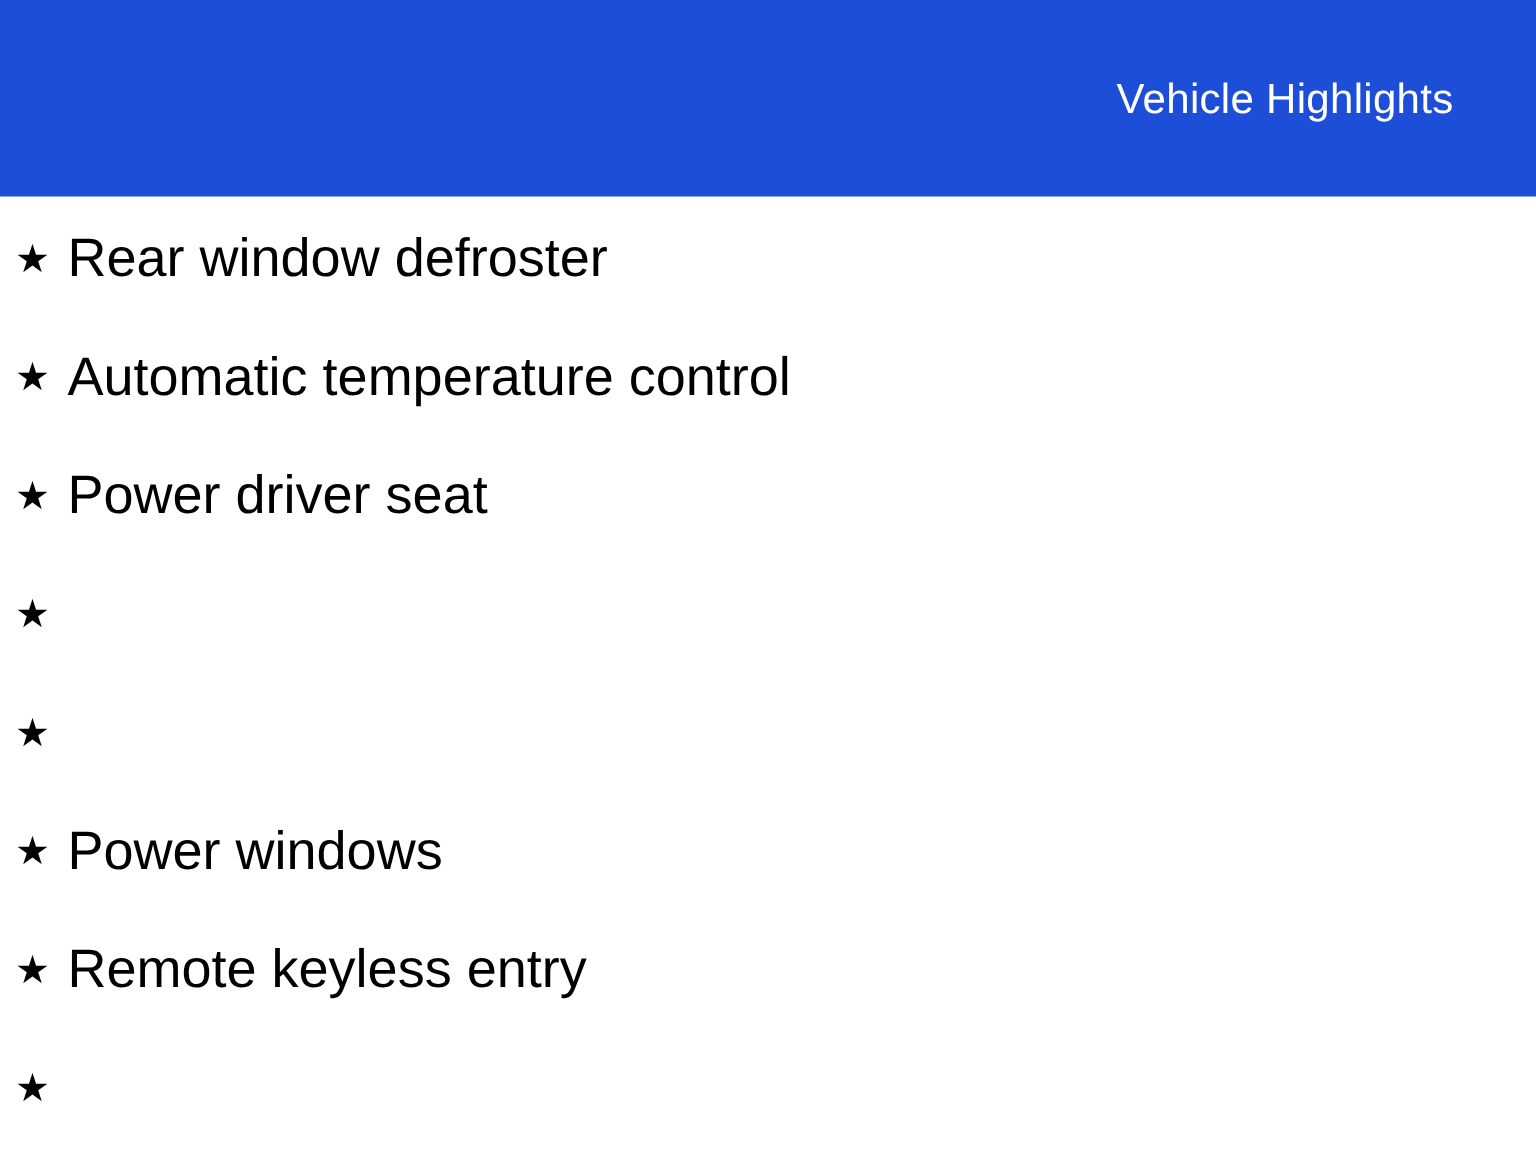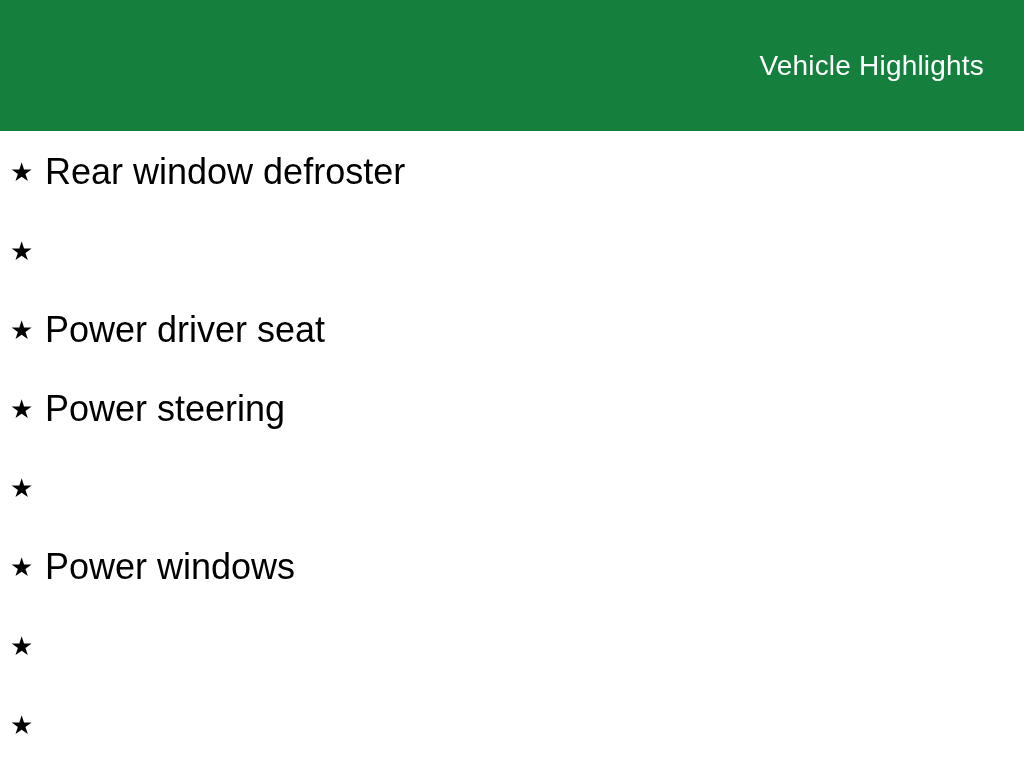--- a/index.html
+++ b/index.html
@@ -9,26 +9,26 @@
   body {
     width: 1024px;
     height: 768px;
     background: #ffffff;
     font-family: "Liberation Sans", sans-serif;
     overflow: hidden;
   }
   .header {
     width: 1024px;
     height: 131px;
-    background: #15803d;
+    background: #1d4ed8;
     display: flex;
     align-items: center;
     justify-content: flex-end;
     box-sizing: border-box;
-    padding-right: 40px;
+    padding-right: 55px;
   }
   .header-title {
     color: #ffffff;
     font-size: 28px;
     font-weight: 400;
     letter-spacing: 0.2px;
   }
   .highlights-list {
     list-style: none;
     margin: 0;
@@ -60,35 +60,36 @@
   <span class="header-title">Vehicle Highlights</span>
 </div>
 
 <ul class="highlights-list">
   <li class="highlight-item">
     <span class="star-icon">★</span>
     <span class="item-label">Rear window defroster</span>
   </li>
   <li class="highlight-item">
     <span class="star-icon">★</span>
+    <span class="item-label">Automatic temperature control</span>
   </li>
   <li class="highlight-item">
     <span class="star-icon">★</span>
     <span class="item-label">Power driver seat</span>
   </li>
   <li class="highlight-item">
     <span class="star-icon">★</span>
-    <span class="item-label">Power steering</span>
   </li>
   <li class="highlight-item">
     <span class="star-icon">★</span>
   </li>
   <li class="highlight-item">
     <span class="star-icon">★</span>
     <span class="item-label">Power windows</span>
   </li>
   <li class="highlight-item">
     <span class="star-icon">★</span>
+    <span class="item-label">Remote keyless entry</span>
   </li>
   <li class="highlight-item">
     <span class="star-icon">★</span>
   </li>
 </ul>
 
 </body></html>

